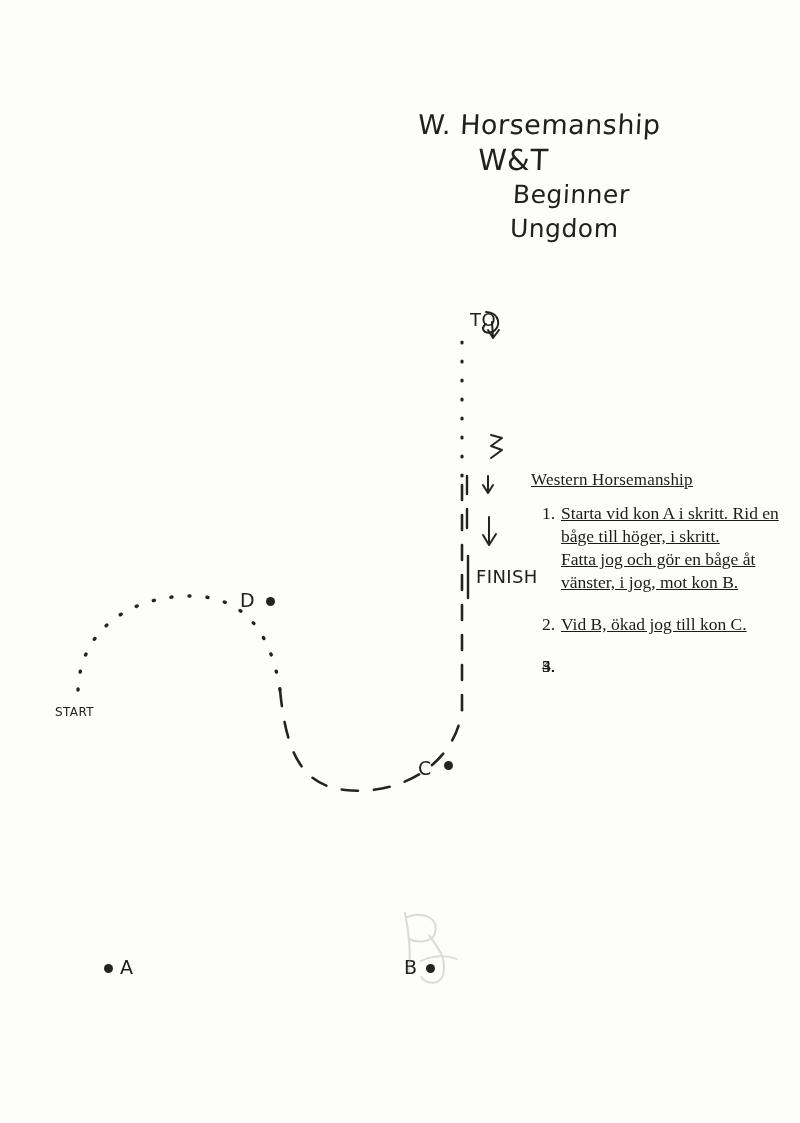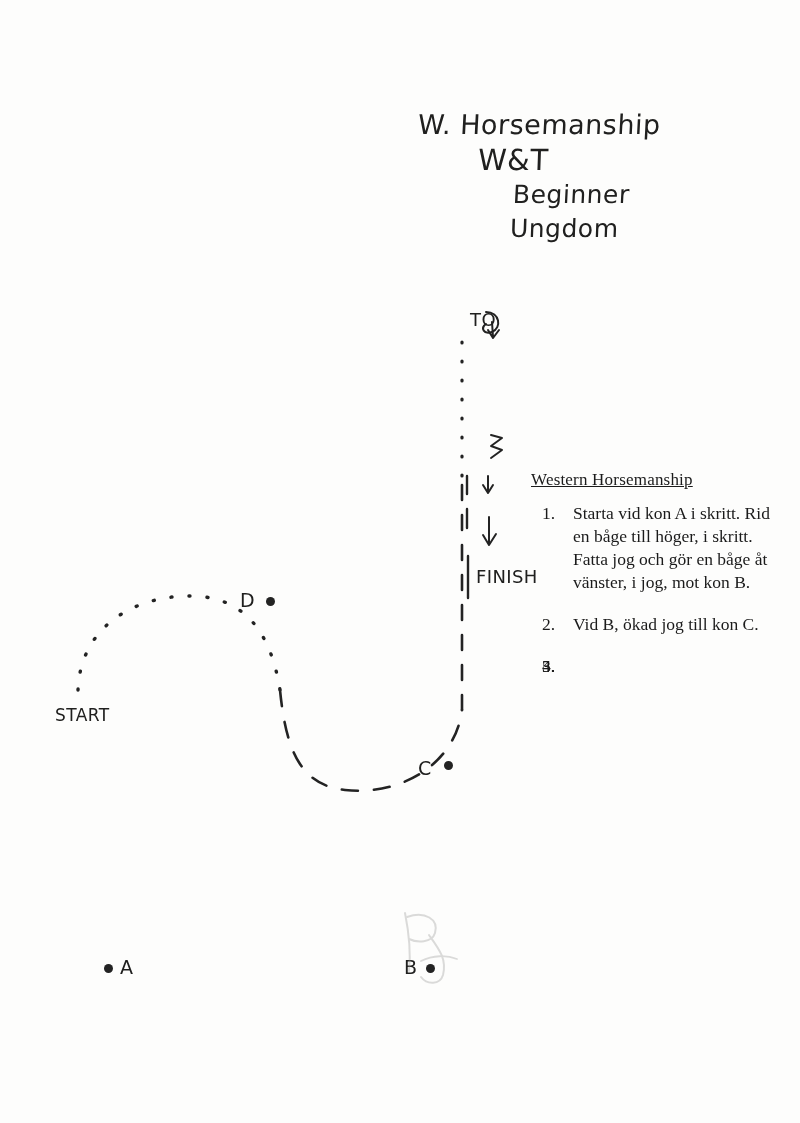--- a/index.html
+++ b/index.html
@@ -90,21 +90,21 @@
   .marker-text {
     position: absolute;
     font-family: "DejaVu Sans", sans-serif;
     color: #20201f;
     letter-spacing: 0.4px;
   }
 
   #start-label {
     left: 55px;
     top: 705px;
-    font-size: 17px;
+    font-size: 12px;
   }
   #finish-label {
     left: 476px;
     top: 566px;
     font-size: 18px;
   }
   #turn-label {
     left: 470px;
     top: 309px;
     font-size: 18px;
@@ -118,20 +118,21 @@
   #cone-c-dot   { left: 444px; top: 481px; }
   #cone-d-label { left: 240px; top: 309px; }
   #cone-d-dot   { left: 266px; top: 317px; }
 
   
   #instructions {
     position: absolute;
     left: 531px;
     top: 470px;
     width: 250px;
+    text-decoration: underline;
   }
   #instructions-heading {
     font-family: "Liberation Serif", serif;
     font-size: 17px;
     text-decoration: underline;
     margin-bottom: 12px;
     letter-spacing: 0.2px;
   }
   ol.step-list {
     list-style: none;
@@ -149,21 +150,20 @@
     position: absolute;
     left: 0;
     top: 0;
     width: 24px;
     text-align: right;
     font-size: 17.5px;
   }
   ol.step-list li .body {
     display: block;
     white-space: pre-line;
-    margin-left: 12px;
   }
 
   
   #signature {
     position: absolute;
     left: 395px;
     top: 905px;
     width: 90px;
     height: 90px;
     opacity: 0.35;

